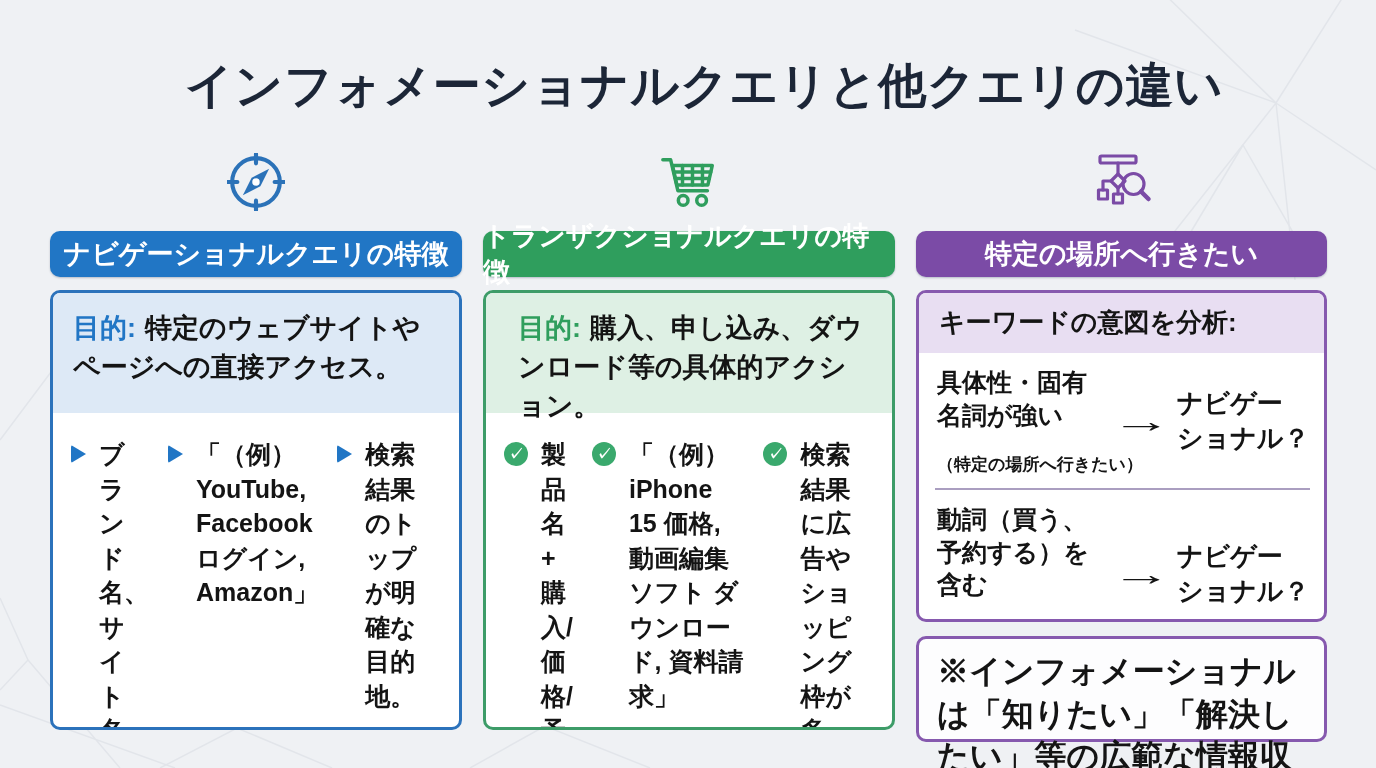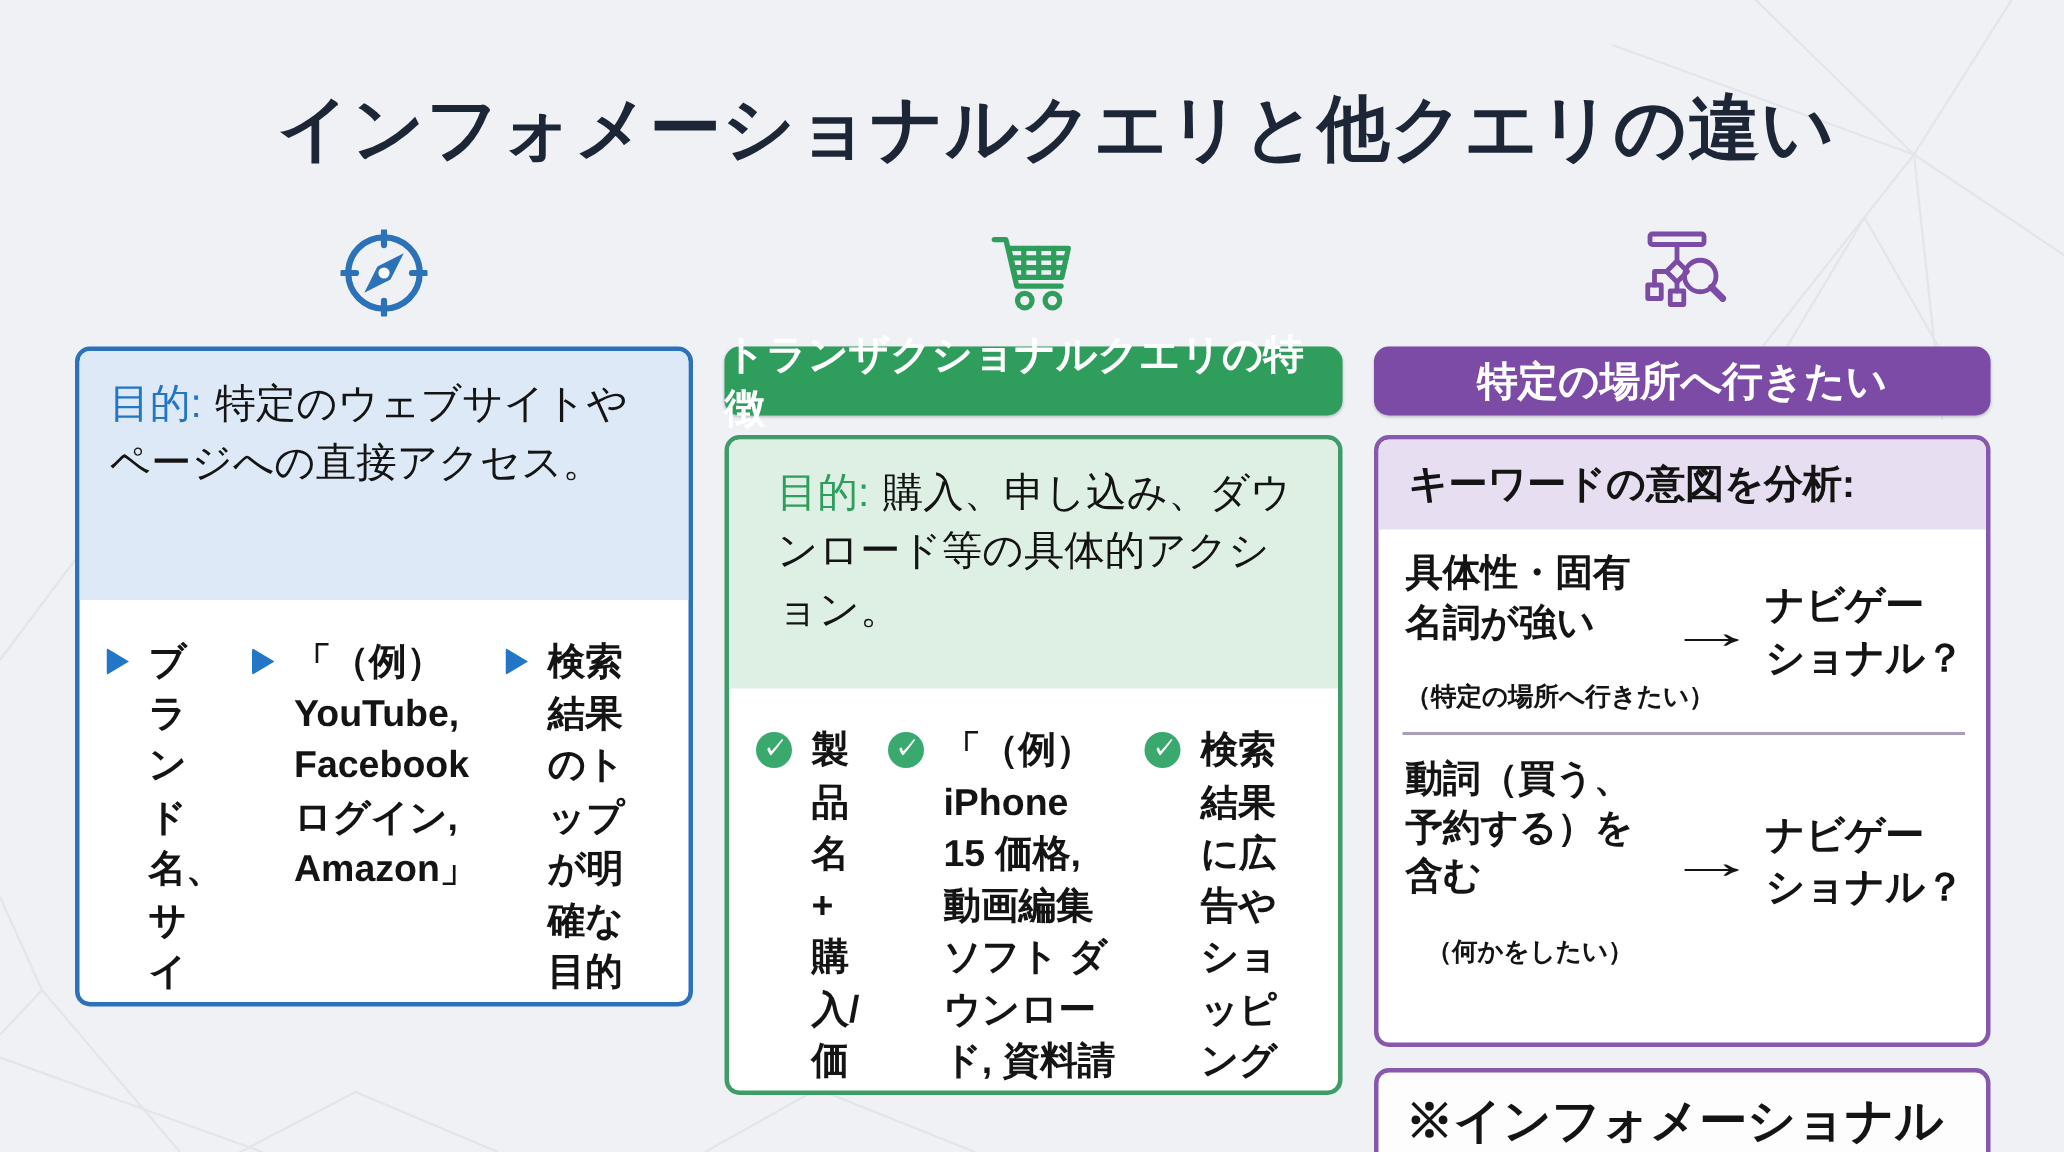--- a/index.html
+++ b/index.html
@@ -35,22 +35,22 @@
   .col-green .col-header { background:#2f9e5d; }
   .col-purple .col-header { background:#7b4ba6; }
 
   .col-body {
     height:440px; border-radius:10px; background:#ffffff; overflow:hidden;
   }
   .col-blue  .col-body { border:3px solid #2b72bb; }
   .col-green .col-body { border:3px solid #3d9c68; }
 
   .purpose {
-    height:166px; padding:16px 20px;
-    font-size:27px; font-weight:400; line-height:1.45;
+    height:120px; padding:16px 20px;
+    font-size:27px; font-weight:700; line-height:1.45;
   }
   .col-blue  .purpose { background:#dde9f6; }
   .col-green .purpose { background:#def0e4;padding-left:32px; }
   .purpose-label { margin-right:9px; }
   .col-blue  .purpose-label { color:#2176c5; }
   .col-green .purpose-label { color:#2f9e5d; }
 
   .bullets { list-style:none; padding:24px 30px 0 18px; display:flex; gap:19px; }
   .bullets li { display:flex; gap:13px; font-size:25px; font-weight:700; line-height:1.38; }
   .tri {
@@ -61,21 +61,21 @@
   }
   .check {
     flex:none; width:24px; height:24px; margin-top:5px;
     border-radius:50%; background:#3aa96d; color:#fff;
     display:flex; align-items:center; justify-content:center;
     font-size:15px; font-weight:900;
   }
 
   
   .analysis-box {
-    height:408px; border:3px solid #8659ae; border-radius:10px;
+    height:332px; border:3px solid #8659ae; border-radius:10px;
     background:#fff; overflow:hidden; margin-bottom:14px;
   }
   .analysis-title {
     background:#e8def2; padding:12px 20px 13px 20px;
     font-size:26px; font-weight:800;
   }
   .analysis-row {
     display:grid; grid-template-columns:168px 72px 1fr;
     align-items:center; padding:13px 10px 10px 18px;
   }
@@ -119,20 +119,21 @@
 
     <section class="col col-blue">
       <div class="icon-wrap">
         <svg width="58" height="58" viewBox="0 0 56 56" fill="none" stroke="#2b72b8" stroke-width="4" stroke-linecap="round">
           <circle cx="28" cy="28" r="23"></circle>
           <path d="M28,1 L28,10 M28,46 L28,55 M1,28 L10,28 M46,28 L55,28"></path>
           <polygon points="40.7,15.3 32.2,32.2 15.3,40.7 23.8,23.8" fill="#2b72b8" stroke="none"></polygon>
           <circle cx="28" cy="28" r="3.6" fill="#ffffff" stroke="none"></circle>
         </svg>
       </div>
+      <div class="col-header">ナビゲーショナルクエリの特徴</div>
       <div class="col-body">
         <div class="purpose">
           <span class="purpose-label">目的:</span><span>特定のウェブサイトやページへの直接アクセス。</span>
         </div>
         <ul class="bullets">
           <li>
             <span class="tri"></span>
             <span>ブランド名、サイト名で検索</span>
           </li>
           <li>

